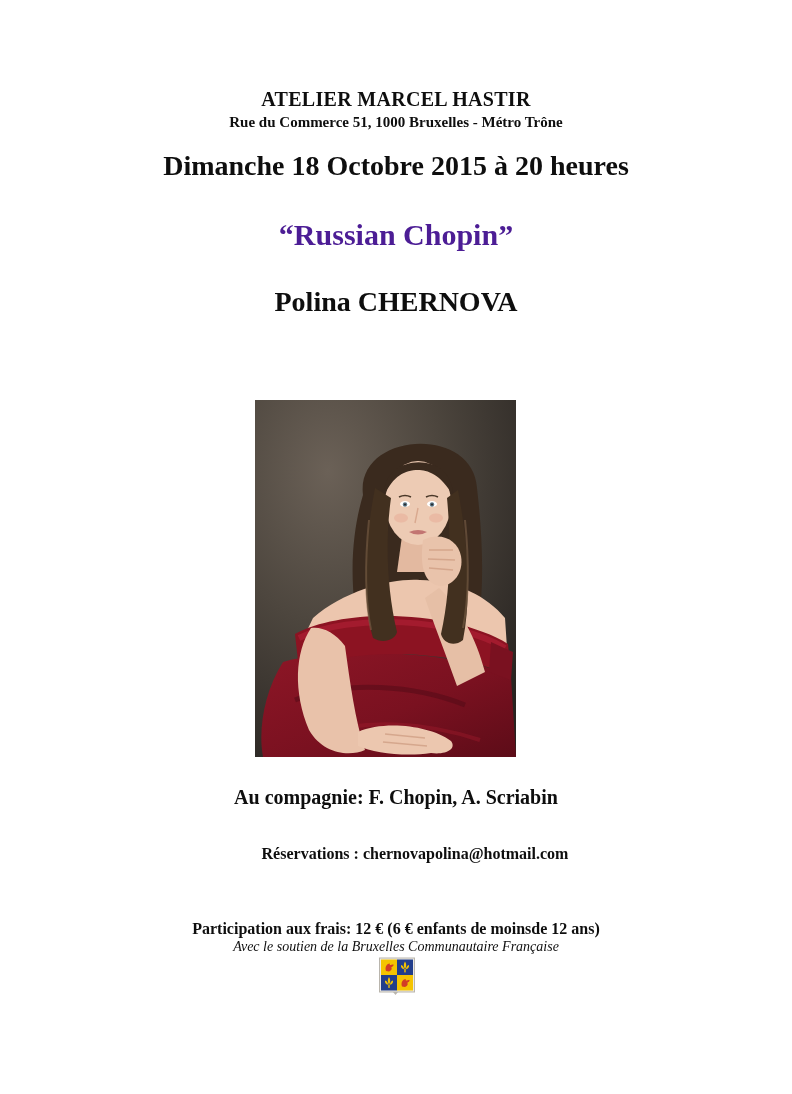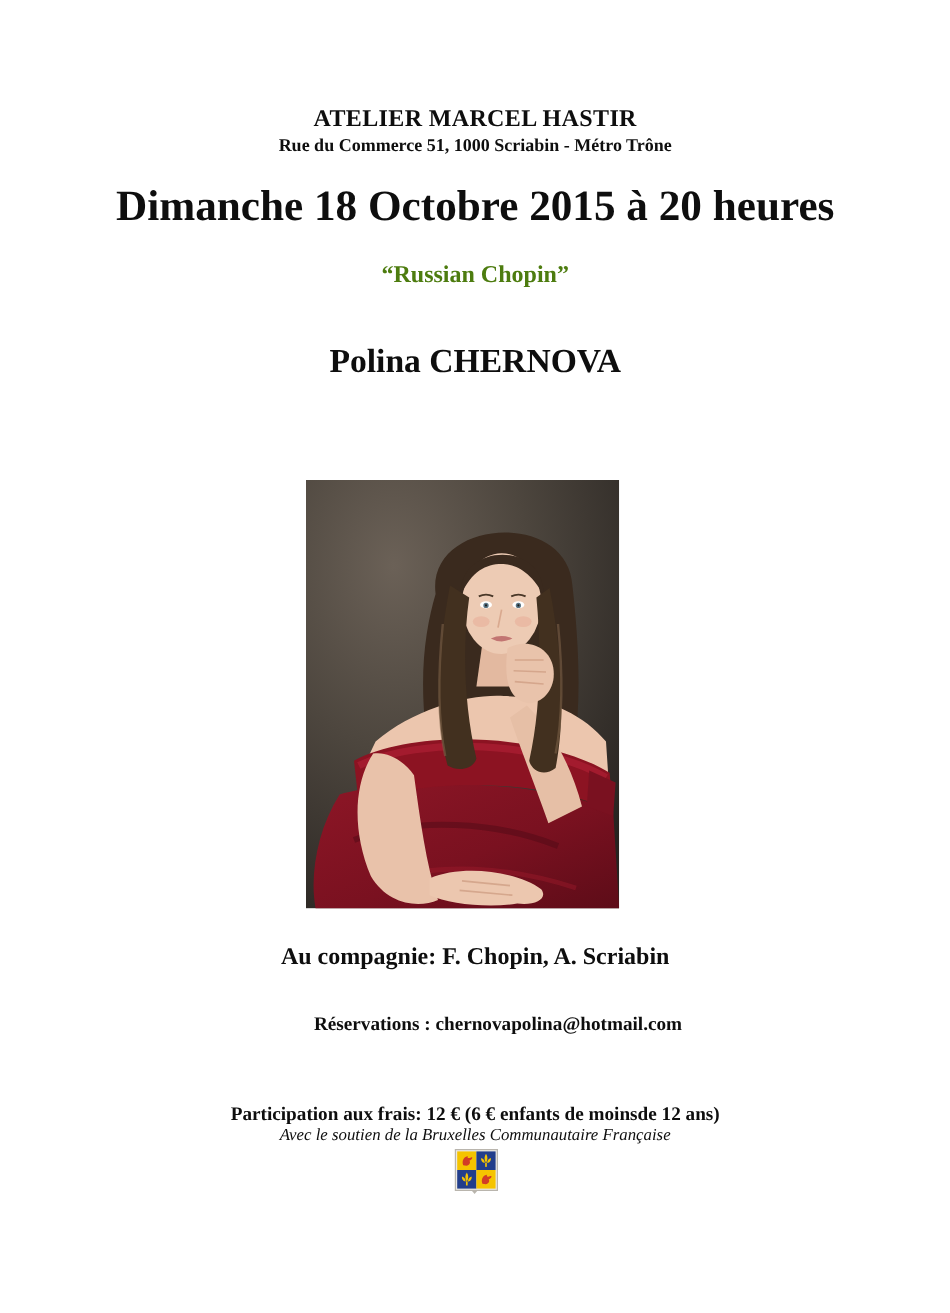--- a/index.html
+++ b/index.html
@@ -15,22 +15,22 @@
   }
   .line {
     position: absolute;
     left: 0;
     width: 100%;
     text-align: center;
     white-space: nowrap;
   }
   .venue-name     { top: 88px;  font-size: 20px; font-weight: bold; letter-spacing: 0.3px; }
   .venue-address  { top: 114px; font-size: 15px; font-weight: bold; }
-  .date-line      { top: 150px; font-size: 36px; font-weight: bold; }
-  .concert-title  { top: 218px; font-size: 20px; font-weight: bold; color: #4d7c0f; }
+  .date-line      { top: 150px; font-size: 28px; font-weight: bold; }
+  .concert-title  { top: 218px; font-size: 30px; font-weight: bold; color: #4c1d95; }
   .performer-name { top: 286px; font-size: 28px; font-weight: bold; }
   .instrument     { top: 347px; font-size: 25px; font-weight: bold; }
   .programme      { top: 786px; font-size: 20px; font-weight: bold; }
   .reservations   { top: 845px; font-size: 16px; font-weight: bold; padding-left: 19px; }
   .participation  { top: 920px; font-size: 16px; font-weight: bold; }
   .after-note     { top: 897px; font-size: 16px; font-weight: bold; font-style: italic; }
   .support-line   { top: 939px; font-size: 14px; font-style: italic; }
 
   .photo-frame {
     position: absolute;
@@ -49,21 +49,21 @@
     height: 38px;
   }
   .logo-wrap svg { display: block; width: 100%; height: 100%; }
 </style>
 </head>
 <body>
 
 <div class="page">
 
   <div class="line venue-name">ATELIER MARCEL HASTIR</div>
-  <div class="line venue-address">Rue du Commerce 51, 1000 Scriabin - Métro Trône</div>
+  <div class="line venue-address">Rue du Commerce 51, 1000 Bruxelles - Métro Trône</div>
   <div class="line date-line">Dimanche 18 Octobre 2015 à 20 heures</div>
   <div class="line concert-title">“Russian Chopin”</div>
   <div class="line performer-name">Polina CHERNOVA</div>
 
   <div class="photo-frame">
     <svg viewBox="0 0 261 357" preserveAspectRatio="none">
       <defs>
         <radialGradient id="bg" cx="28%" cy="20%" r="95%">
           <stop offset="0%" stop-color="#6b6157"></stop>
           <stop offset="45%" stop-color="#4d463e"></stop>

